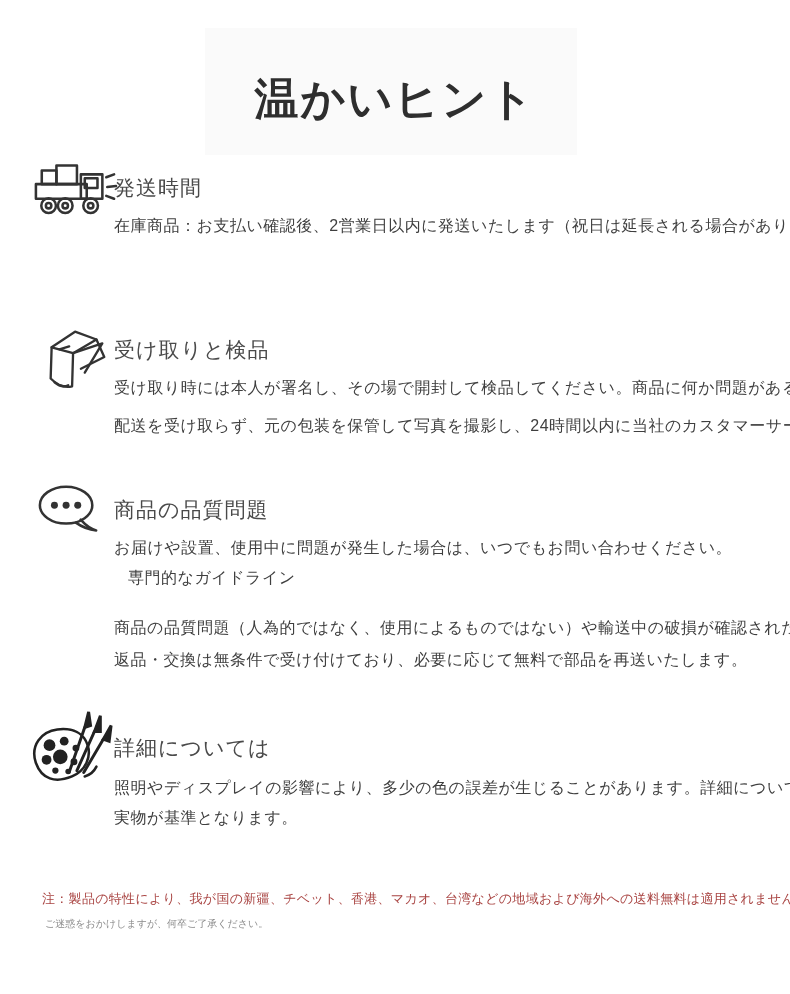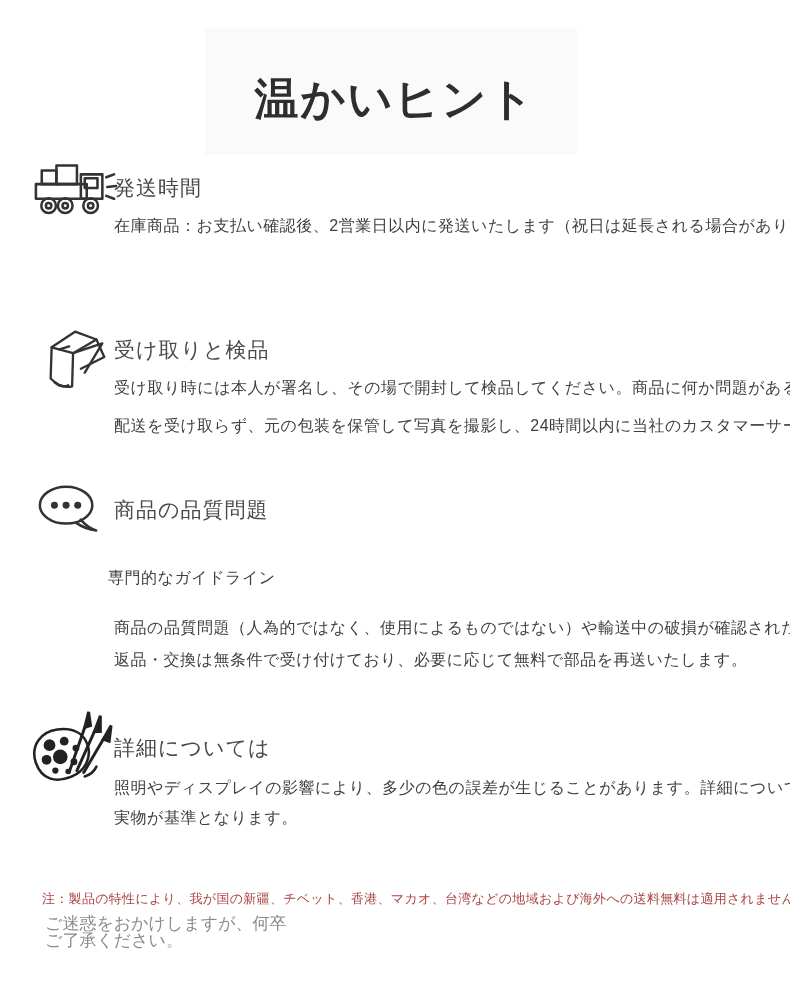--- a/index.html
+++ b/index.html
@@ -31,21 +31,21 @@
   }
   .icon{position:absolute;display:block;}
   .icon svg{display:block;}
 
   .footer-note{
     position:absolute;left:42px;top:890px;margin:0;
     font-size:13px;color:#a94442;white-space:nowrap;letter-spacing:0.3px;
   }
   .footer-apology{
     position:absolute;left:45px;top:915px;margin:0;width:242px;
-    font-size:17px;line-height:17px;color:#8a8a8a;word-break:break-all;
+    font-size:10px;line-height:17px;color:#8a8a8a;word-break:break-all;
   }
 </style>
 </head>
 <body>
 
 <div class="page">
 
   <div class="title-bg"></div>
   <h1 class="title">温かいヒント</h1>
 
@@ -100,21 +100,22 @@
           <path d="M46,38 Q54,47 62,49 Q51,48 41,41"></path>
         </g>
         <g fill="#333">
           <circle cx="19" cy="23" r="3.6"></circle>
           <circle cx="31" cy="23" r="3.6"></circle>
           <circle cx="43" cy="23" r="3.6"></circle>
         </g>
       </svg>
     </span>
     <h2 style="left:114px;top:16px;">商品の品質問題</h2>
-    <p class="l" style="left:108px;top:88px;">専門的なガイドライン</p>
+    <p class="l" style="left:114px;top:58px;">お届けや設置、使用中に問題が発生した場合は、いつでもお問い合わせください。</p>
+    <p class="l" style="left:128px;top:88px;">専門的なガイドライン</p>
     <p class="l" style="left:114px;top:138px;">商品の品質問題（人為的ではなく、使用によるものではない）や輸送中の破損が確認された場合、</p>
     <p class="l" style="left:114px;top:170px;">返品・交換は無条件で受け付けており、必要に応じて無料で部品を再送いたします。</p>
   </section>
 
   <section class="sec" style="top:700px;height:140px;">
     <span class="icon" style="left:28px;top:2px;">
       <svg width="88" height="98" viewBox="0 0 90 100">
         <g stroke="#222" stroke-width="2.6" fill="none" stroke-linecap="round" stroke-linejoin="round">
           <path d="M8,62 C2,44 14,30 30,28 C46,26 57,32 61,44 C65,56 59,70 45,76 C28,83 14,79 8,62 Z"></path>
           <path d="M58,76 Q66,74 70,66"></path>

